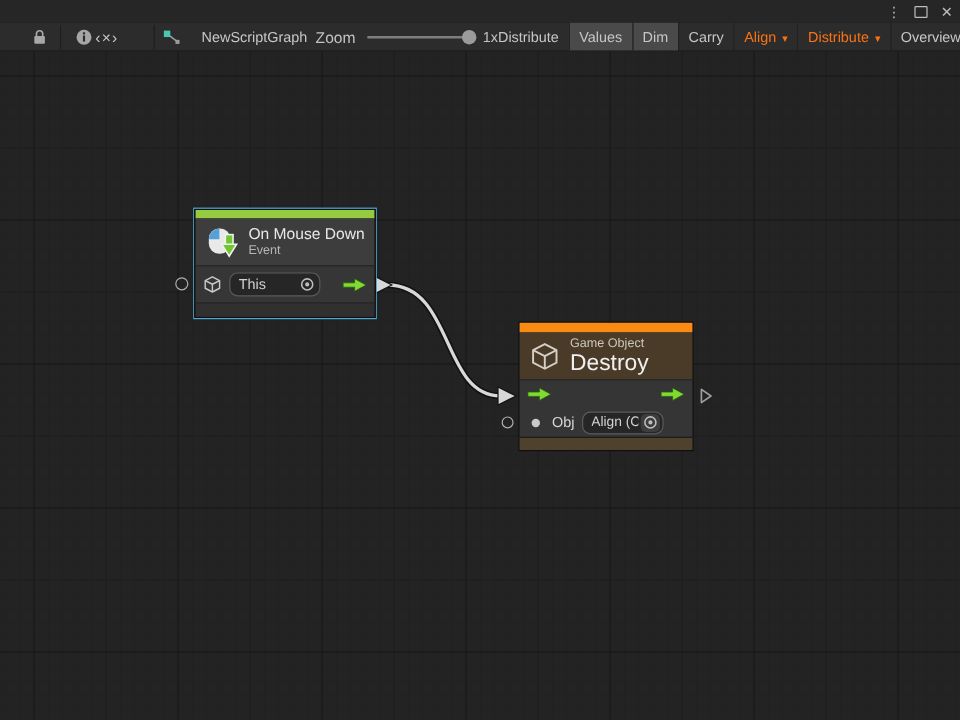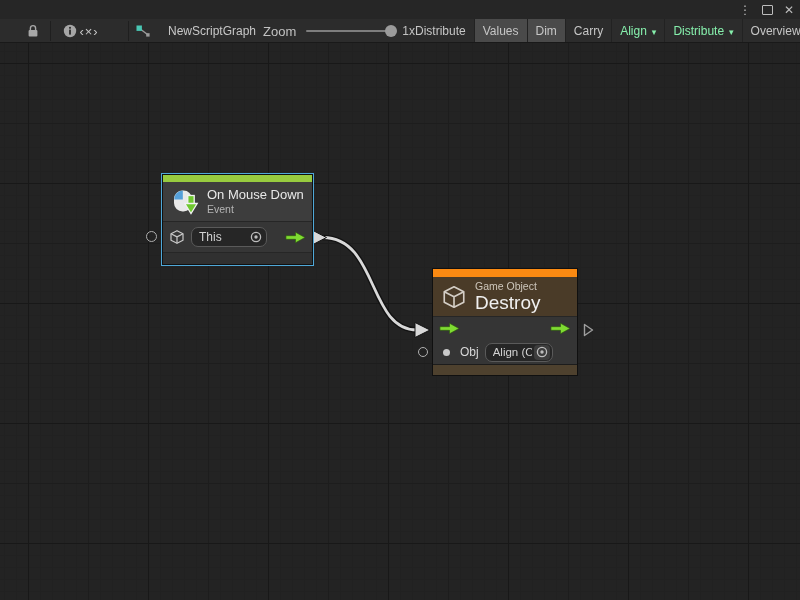--- a/index.html
+++ b/index.html
@@ -26,21 +26,21 @@
   .zoom-wrap{position:absolute;left:263px;top:0;height:24px;display:flex;align-items:center;}
   .zoom-label{font-size:13px;color:#C2C2C2;margin-right:10px;}
   .zoom-track{position:relative;width:88px;height:2px;background:#7E7E7E;border-radius:1px;}
   .zoom-handle{position:absolute;right:-3px;top:-5px;width:12px;height:12px;border-radius:50%;background:#9B9B9B;}
   .zoom-value{font-size:12px;color:#C2C2C2;margin-left:8px;}
   .tb-right{position:absolute;left:407px;top:0;height:23px;display:flex;align-items:stretch;}
   .tb-btn{display:flex;align-items:center;padding:0 8px;font-size:12px;color:#C6C6C6;
           border-left:1px solid #222222;white-space:nowrap;}
   .tb-btn:first-child{border-left:none;}
   .tb-btn.active{background:#4A4A4A;}
-  .tb-btn.disabled{color:#86efac;}
+  .tb-btn.disabled{color:#f97316;}
   .caret{font-size:9px;margin-left:5px;position:relative;top:1px;}
   
   .canvas{position:absolute;top:43px;left:0;width:800px;height:557px;background-color:#232323;
     background-image:
       linear-gradient(90deg,#181818 1px,transparent 1px),
       linear-gradient(#181818 1px,transparent 1px),
       linear-gradient(90deg,#1d1d1d 1px,transparent 1px),
       linear-gradient(#1d1d1d 1px,transparent 1px),
       linear-gradient(90deg,#212121 1px,transparent 1px),
       linear-gradient(#212121 1px,transparent 1px);

